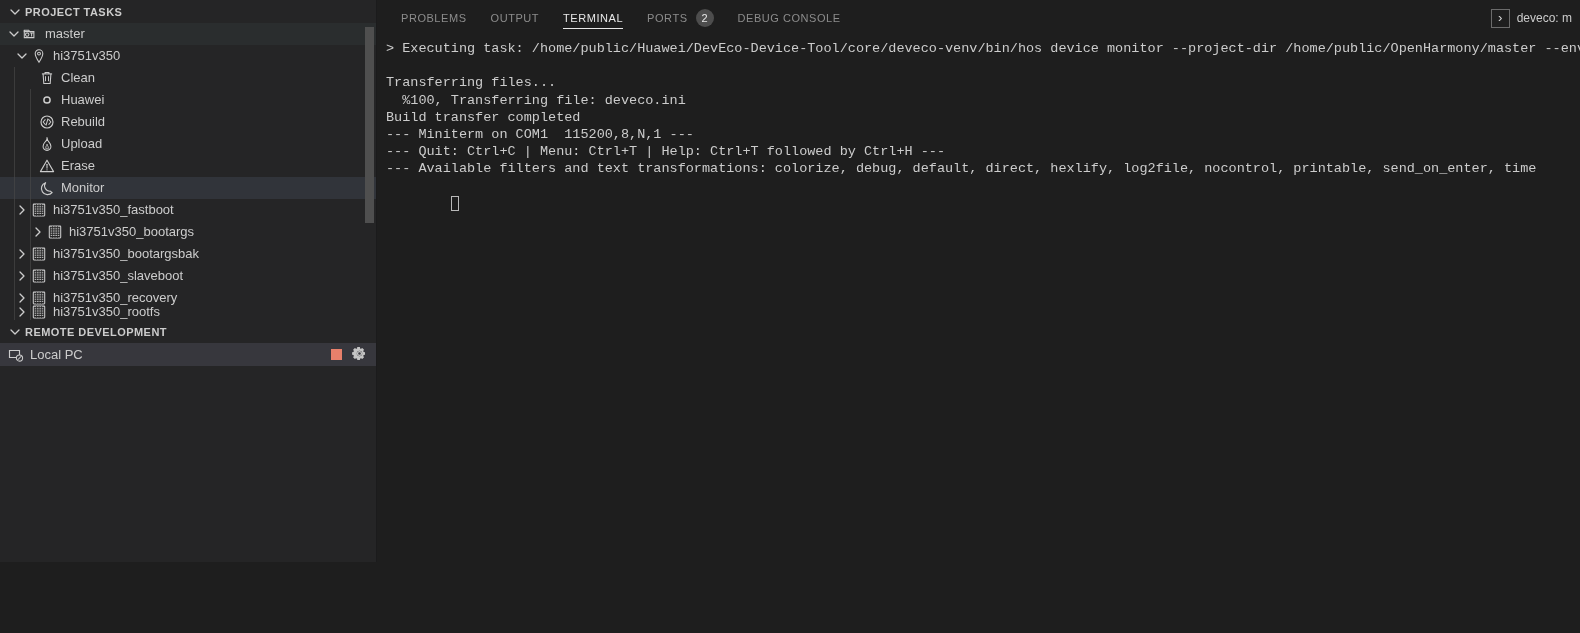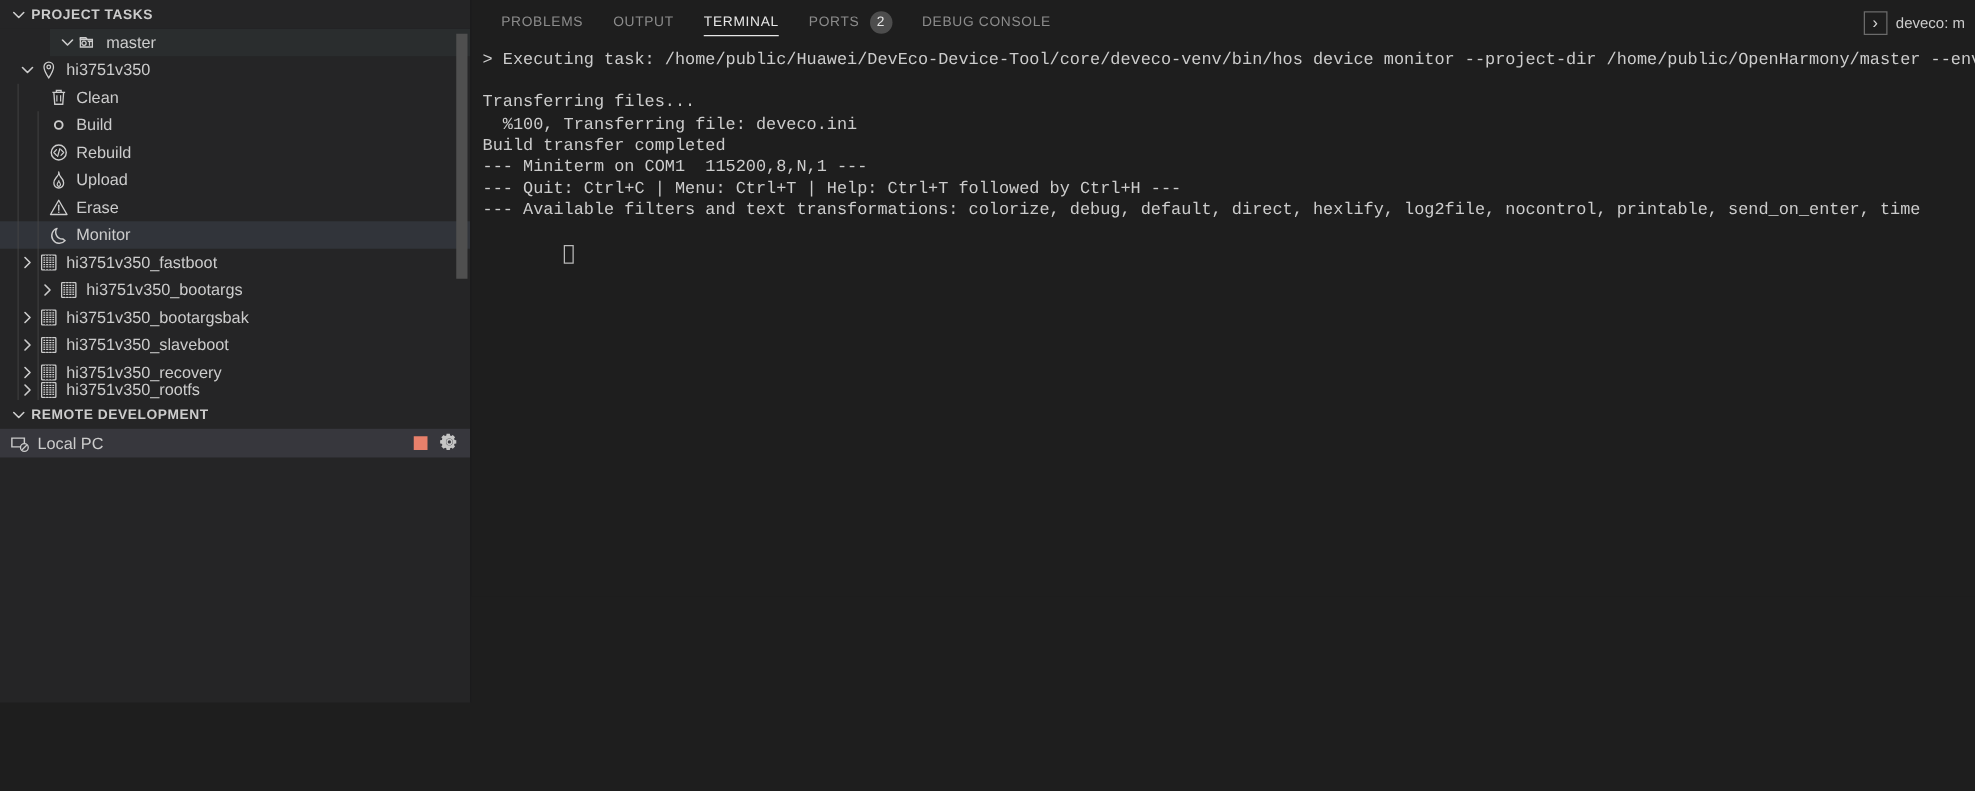--- a/index.html
+++ b/index.html
@@ -35,21 +35,21 @@
   .twisty svg { display:block; }
 
   
   #tree-wrap { position:relative; height:297px; overflow:hidden; }
   #tree { position:relative; }
   .row {
     height:22px; display:flex; align-items:center;
     font-size:13px; color:#cccccc; white-space:nowrap;
     position:relative; cursor:pointer; user-select:none;
   }
-  .row.hover { background:#2a2d2e;margin-left:40px; }
+  .row.hover { background:#2a2d2e; }
   .row.selected { background:#31343a; }
   .chev {
     width:16px; height:22px; flex:0 0 16px;
     display:flex; align-items:center; justify-content:center;
   }
   .chev.empty { visibility:hidden; }
   .ico {
     width:18px; height:22px; flex:0 0 18px;
     display:flex; align-items:center; justify-content:center;
     margin-right:5px;
@@ -201,21 +201,21 @@
             </span>
             <span class="lbl">Clean</span>
           </div>
           <div class="row" style="padding-left: 22px;">
             <span class="chev empty"></span>
             <span class="ico">
               <svg width="16" height="16" viewBox="0 0 16 16">
                 <circle cx="8" cy="8" r="3.1" fill="none" stroke="#cccccc" stroke-width="1.5"></circle>
               </svg>
             </span>
-            <span class="lbl">Build</span>
+            <span class="lbl">Huawei</span>
           </div>
           <div class="row" style="padding-left: 22px;">
             <span class="chev empty"></span>
             <span class="ico">
               <svg width="16" height="16" viewBox="0 0 16 16">
                 <circle cx="8" cy="8" r="6" fill="none" stroke="#cccccc" stroke-width="1.15"></circle>
                 <path d="M6.2 5.7 L4.1 8 L6.2 10.3 M9.8 5.7 L11.9 8 L9.8 10.3 M8.9 4.9 L7.1 11.1" fill="none" stroke="#cccccc" stroke-width="1.05" stroke-linecap="round" stroke-linejoin="round"></path>
               </svg>
             </span>
             <span class="lbl">Rebuild</span>

